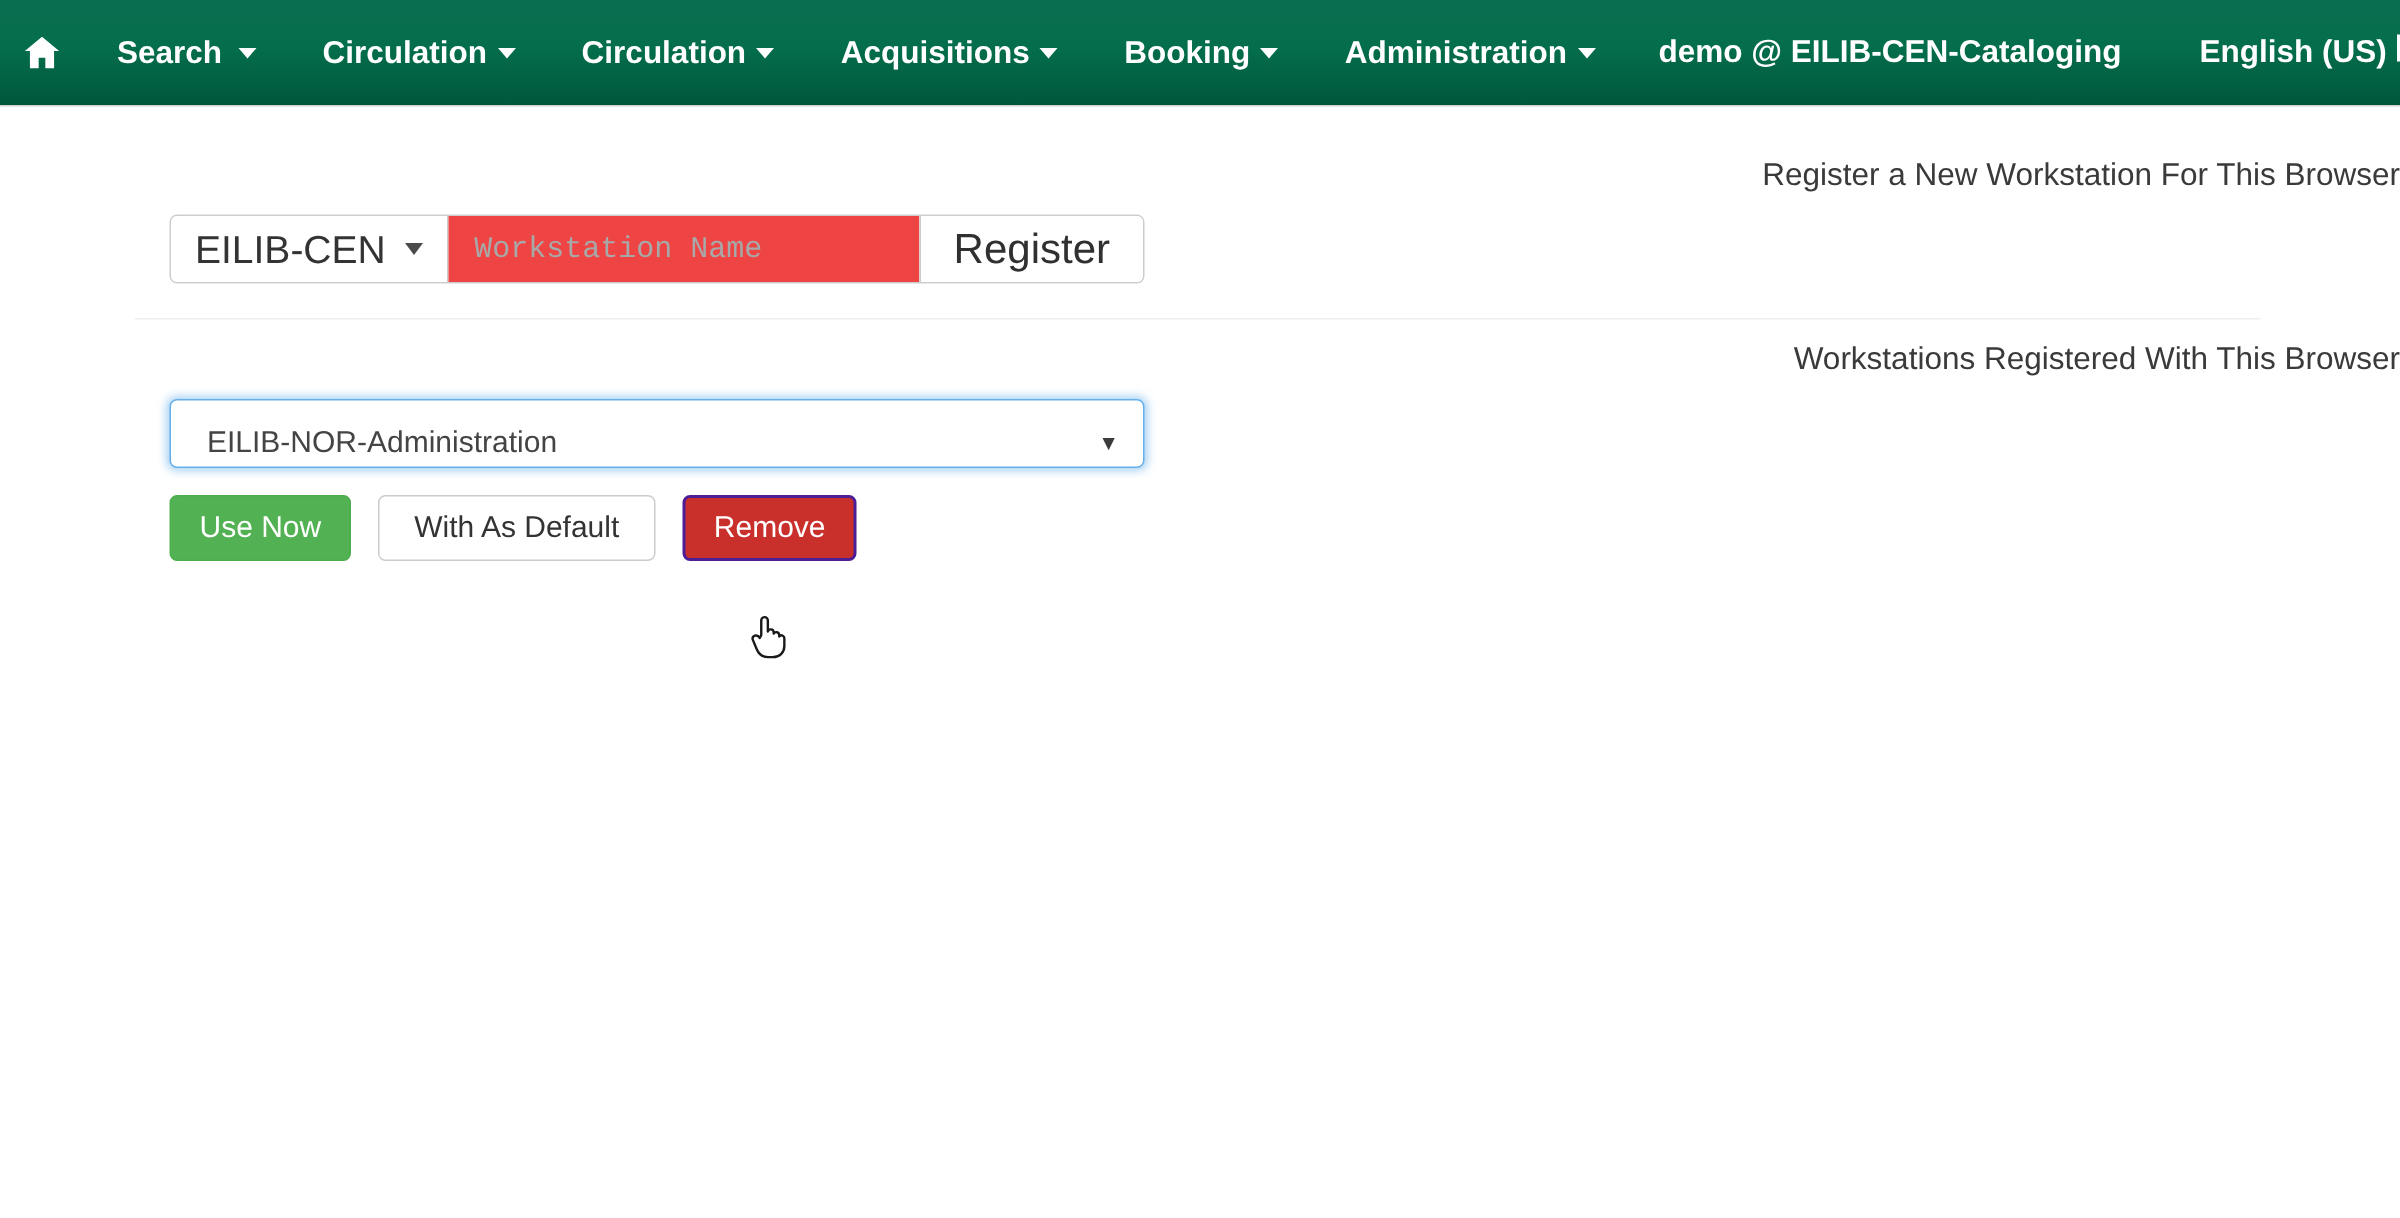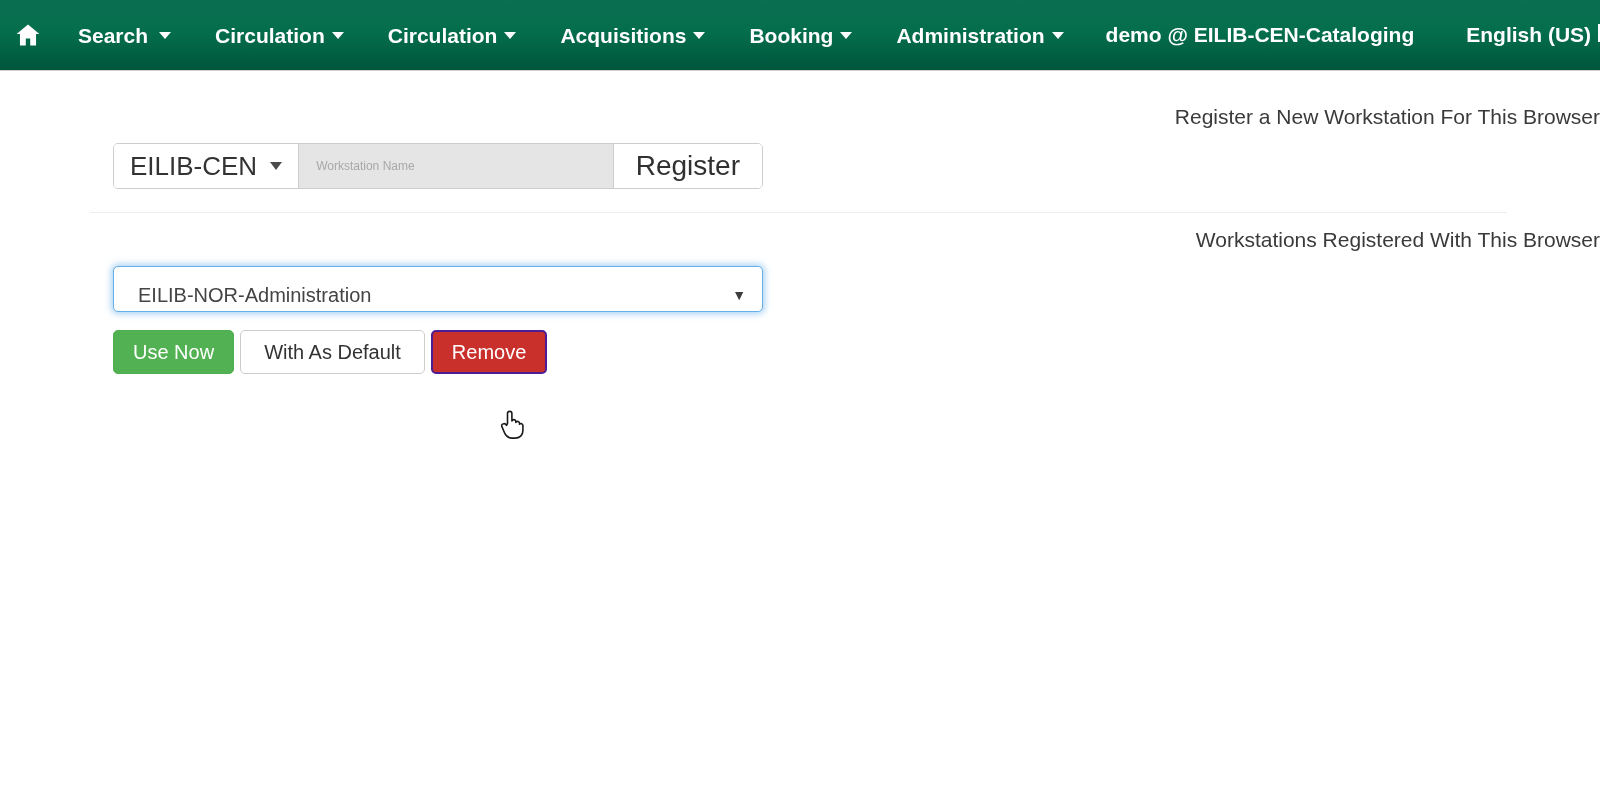--- a/index.html
+++ b/index.html
@@ -125,24 +125,24 @@
     width: 0; height: 0;
     border-top: 8px solid #4b4b4b;
     border-right: 6px solid transparent;
     border-left: 6px solid transparent;
   }
   .ig-input {
     flex: 1 1 auto;
     border: none;
     outline: none;
     padding: 0 17px;
-    font-size: 12px;
+    font-size: 20px;
     color: #333333;
-    background: #e5e5e5;
-    font-family: Liberation Sans, sans-serif;
+    background: #ef4444;
+    font-family: Liberation Mono, monospace;
   }
   .ig-input::placeholder { color: #a8a8a8; }
   .ig-btn {
     border: none;
     border-left: 1px solid #cdcdcd;
     background: #ffffff;
     padding: 0 22px;
     font-size: 28px;
     color: #303030;
     cursor: pointer;
@@ -177,21 +177,21 @@
   .ws-select .ws-caret {
     margin-left: auto;
     font-size: 14px;
     color: #3c3c3c;
     line-height: 1;
   }
 
   
   .btn-row {
     display: flex;
-    gap: 6px;
+    gap: 18px;
     margin-top: 18px;
   }
   .btn {
     height: 44px;
     padding: 0 19px;
     font-size: 20px;
     border-radius: 5px;
     cursor: pointer;
     font-family: "Liberation Sans", sans-serif;
     line-height: 1;

